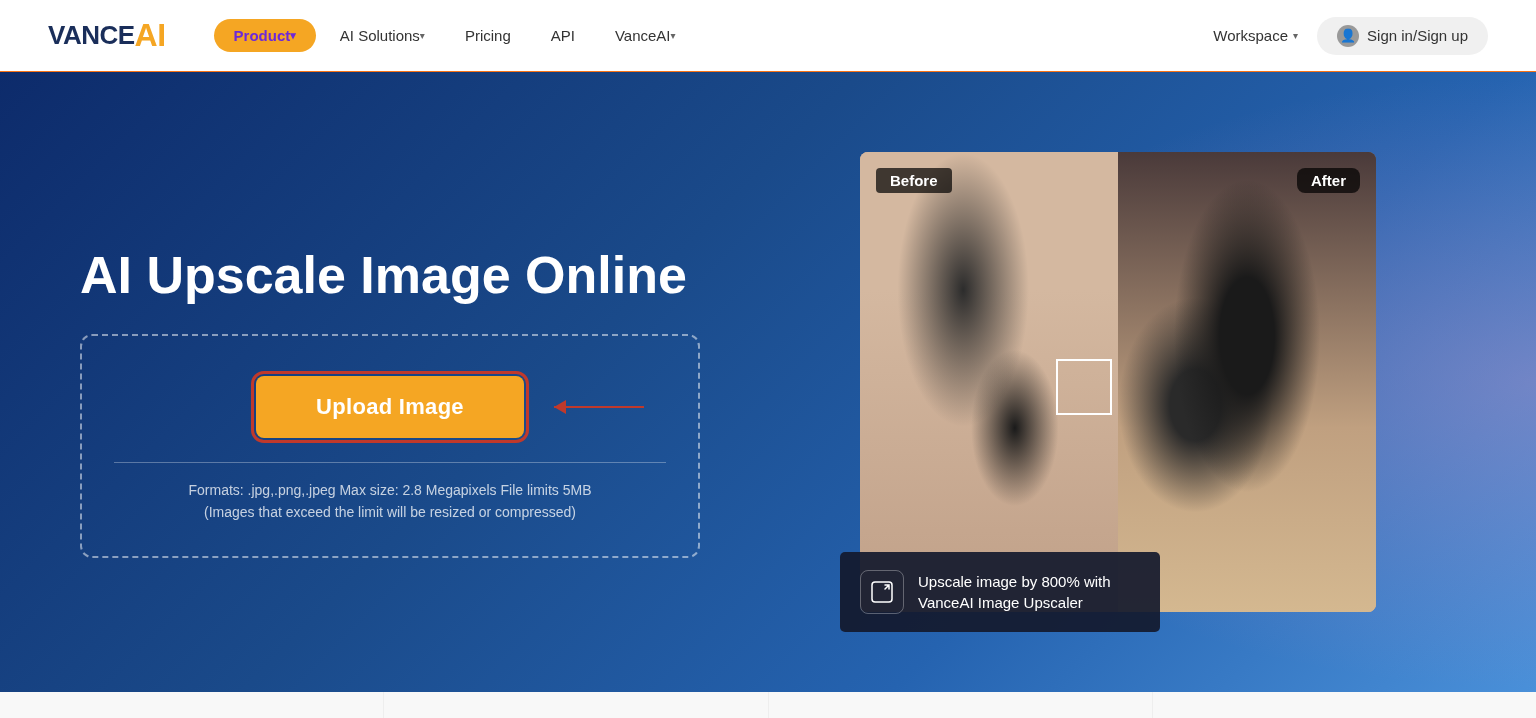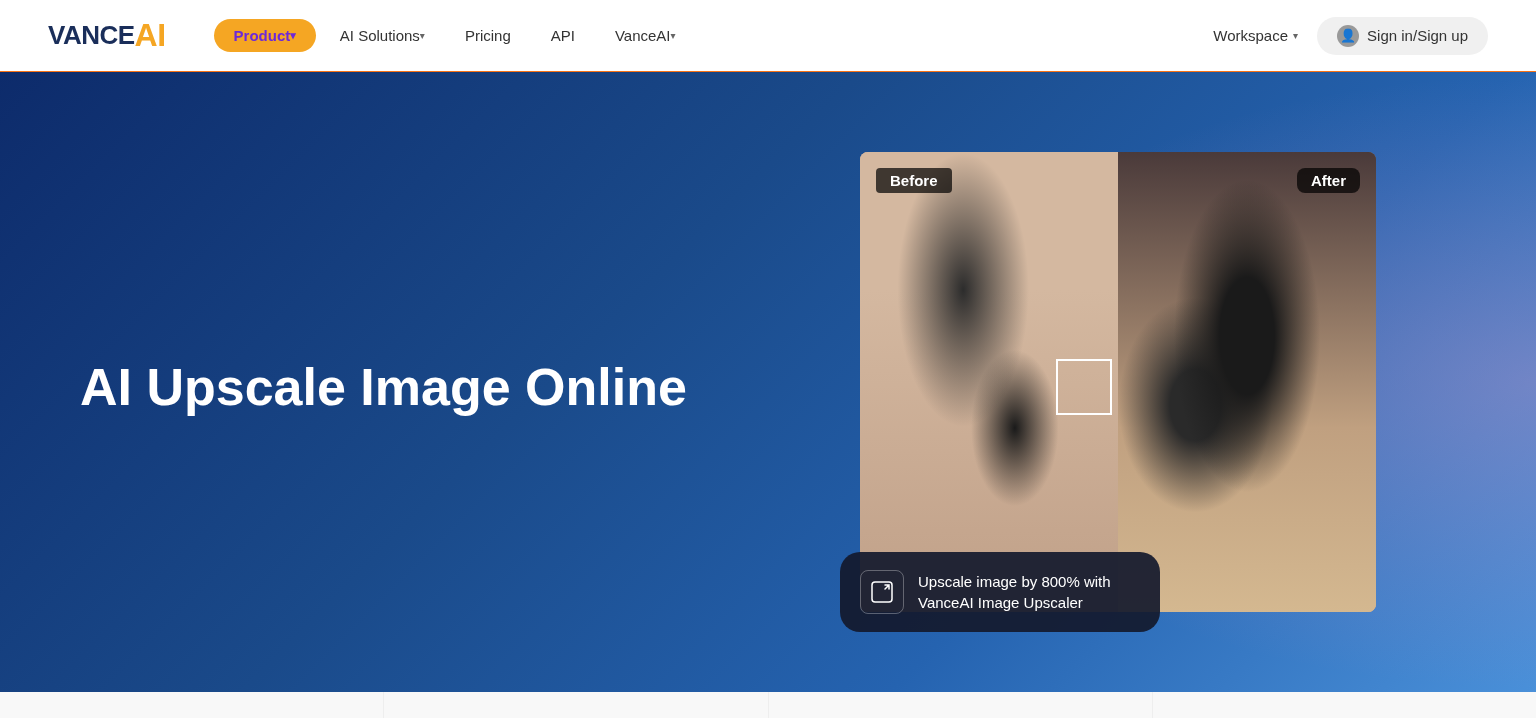--- a/index.html
+++ b/index.html
@@ -298,21 +298,21 @@
       width: 56px;
       height: 56px;
       border: 2px solid #fff;
       z-index: 6;
     }
     .info-card {
       position: absolute;
       bottom: -20px;
       left: -20px;
       background: rgba(20, 25, 45, 0.92);
-      border-radius: 20px;
+      border-radius: 5px;
       padding: 18px 20px;
       display: flex;
       align-items: center;
       gap: 14px;
       width: 320px;
       z-index: 8;
     }
     .info-card-icon {
       width: 44px;
       height: 44px;
@@ -382,20 +382,33 @@
     <button class="signin-btn">
       <span class="user-icon">👤</span>
       <span>Sign in/Sign up</span>
     </button>
   </div>
 </nav>
 
 <section class="hero">
   <div class="hero-left">
     <h1 class="hero-title">AI Upscale Image Online</h1>
+    <div class="upload-box">
+      <div class="upload-btn-wrapper">
+        <button class="upload-btn">Upload Image</button>
+        <div class="arrow-indicator">
+          <div class="arrow-line"></div>
+        </div>
+      </div>
+      <div class="upload-divider"></div>
+      <p class="upload-formats">
+        <span>Formats: .jpg,.png,.jpeg Max size: 2.8 Megapixels File limits 5MB</span><br>
+        <span>(Images that exceed the limit will be resized or compressed)</span>
+      </p>
+    </div>
   </div>
 
   <div class="hero-right">
     <div class="comparison-image">
       <div class="before-half">
 
         <svg width="240" height="460" viewBox="0 0 240 460" style="position:absolute;inset:0;width:100%;height:100%;">
           <rect width="240" height="460" fill="#c4a488"></rect>
 
           <rect x="0" y="0" width="240" height="80" fill="#2a2a2a"></rect>

